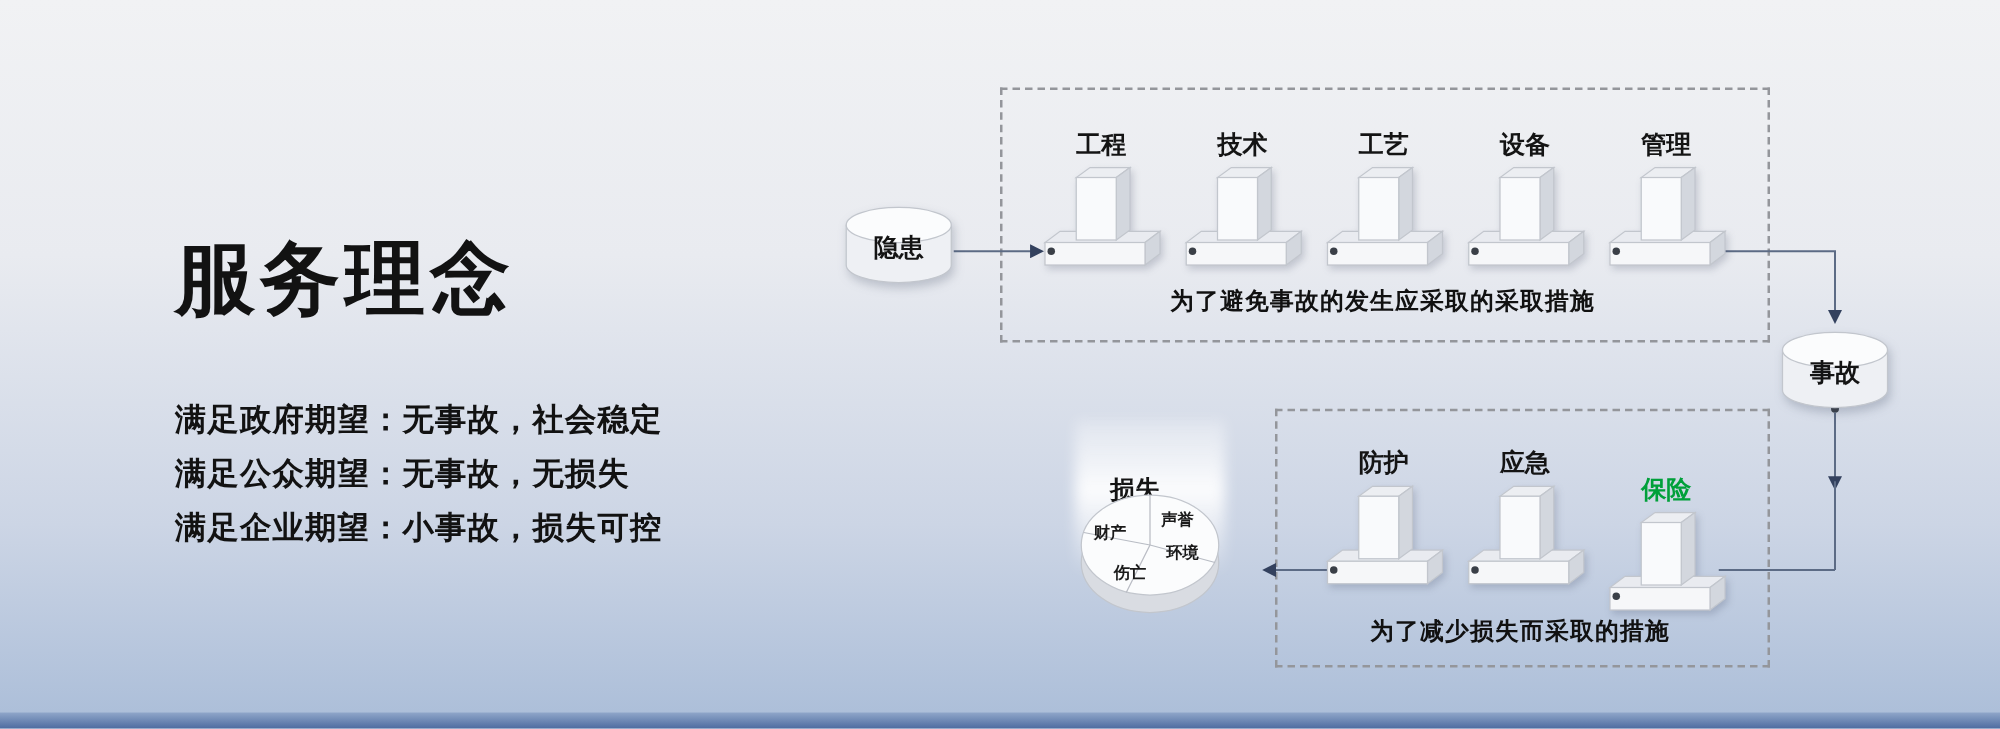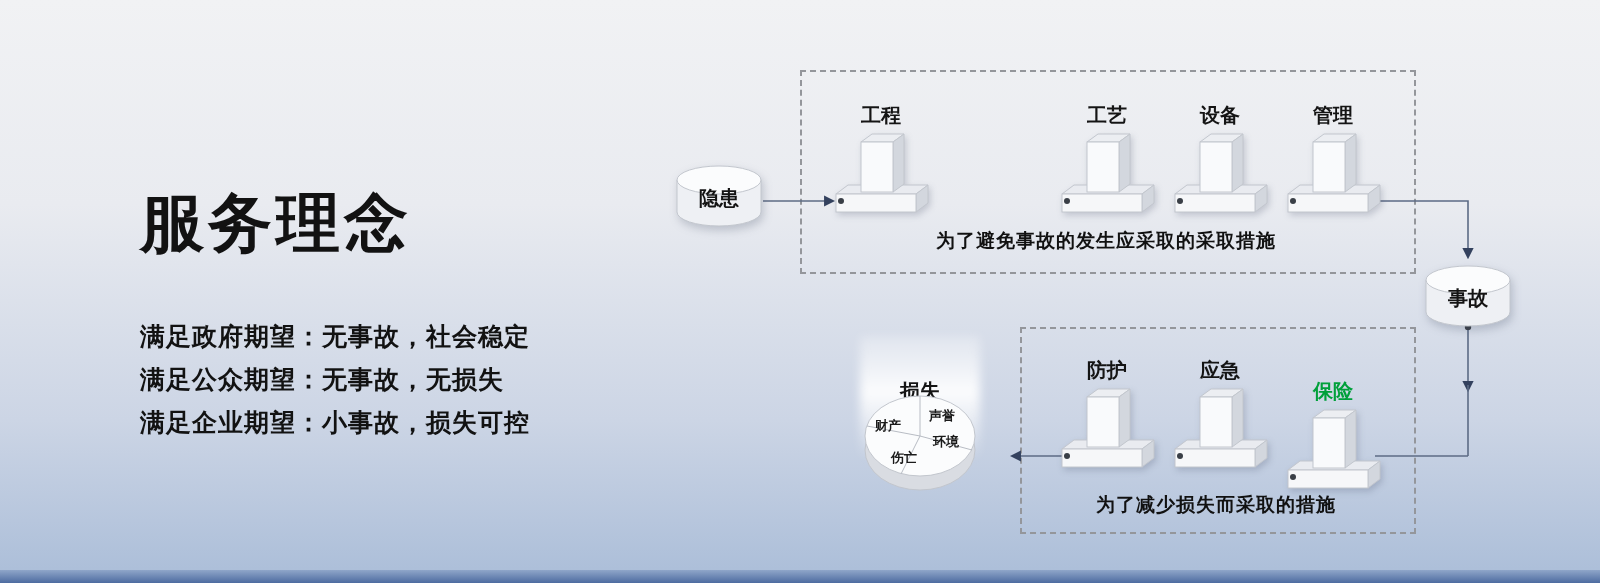--- a/index.html
+++ b/index.html
@@ -29,21 +29,21 @@
     font-size:20px;font-weight:700;color:#141414;}
   
   .cylinder{position:absolute;width:88px;height:64px;}
   .cylinder svg{filter:drop-shadow(2px 4px 4px rgba(60,70,95,.25));}
   .cyl-label{position:absolute;left:0;top:8px;width:88px;height:52px;display:flex;
     align-items:center;justify-content:center;font-size:20px;font-weight:700;color:#141414;}
   
   .glow{position:absolute;left:860px;top:336px;width:120px;height:124px;
     background:linear-gradient(to top,rgba(255,255,255,0) 0%,rgba(255,255,255,.92) 55%,rgba(255,255,255,.25) 100%);
     filter:blur(5px);}
-  .loss-label{position:absolute;left:888px;top:378px;width:64px;text-align:center;
+  .loss-label{position:absolute;left:888px;top:378px;width:64px;
     font-size:20px;font-weight:700;color:#141414;}
   .pie{position:absolute;left:860px;top:388px;}
   .pie text{font-family:"Liberation Sans","DejaVu Sans",sans-serif;font-size:13px;font-weight:700;fill:#1a1a1a;}
 </style>
 </head>
 <body>
 
 <div class="stage">
 
   <svg width="0" height="0" style="position:absolute">
@@ -106,20 +106,26 @@
       </svg>
     <span class="cyl-label">事故</span>
   </div>
 
   <div class="barrier" style="left:831px;top:130px">
     <span class="barrier-label">工程</span>
     <svg class="barrier-art" width="100" height="90" viewBox="0 0 100 90">
         <use href="#barrier-shape"></use>
       </svg>
   </div>
+  <div class="barrier" style="left:944px;top:130px">
+    <span class="barrier-label">技术</span>
+    <svg class="barrier-art" width="100" height="90" viewBox="0 0 100 90">
+        <use href="#barrier-shape"></use>
+      </svg>
+  </div>
   <div class="barrier" style="left:1057px;top:130px">
     <span class="barrier-label">工艺</span>
     <svg class="barrier-art" width="100" height="90" viewBox="0 0 100 90">
         <use href="#barrier-shape"></use>
       </svg>
   </div>
   <div class="barrier" style="left:1170px;top:130px">
     <span class="barrier-label">设备</span>
     <svg class="barrier-art" width="100" height="90" viewBox="0 0 100 90">
         <use href="#barrier-shape"></use>

